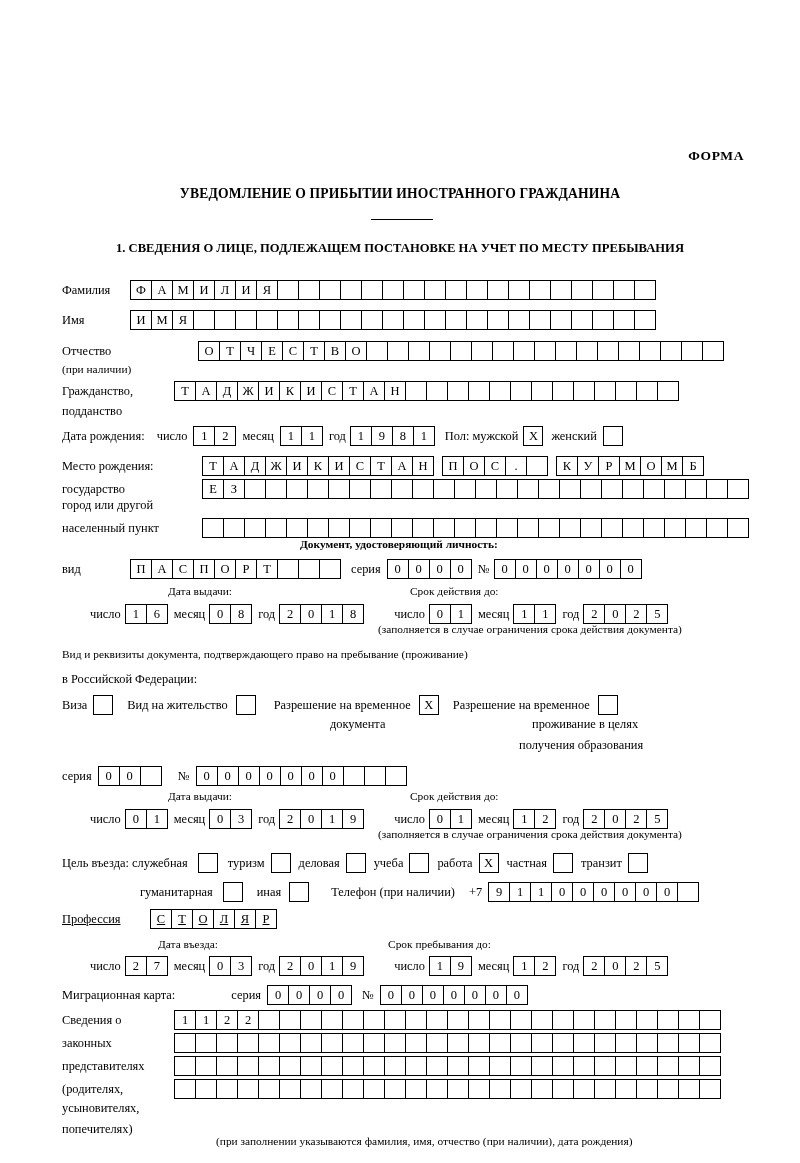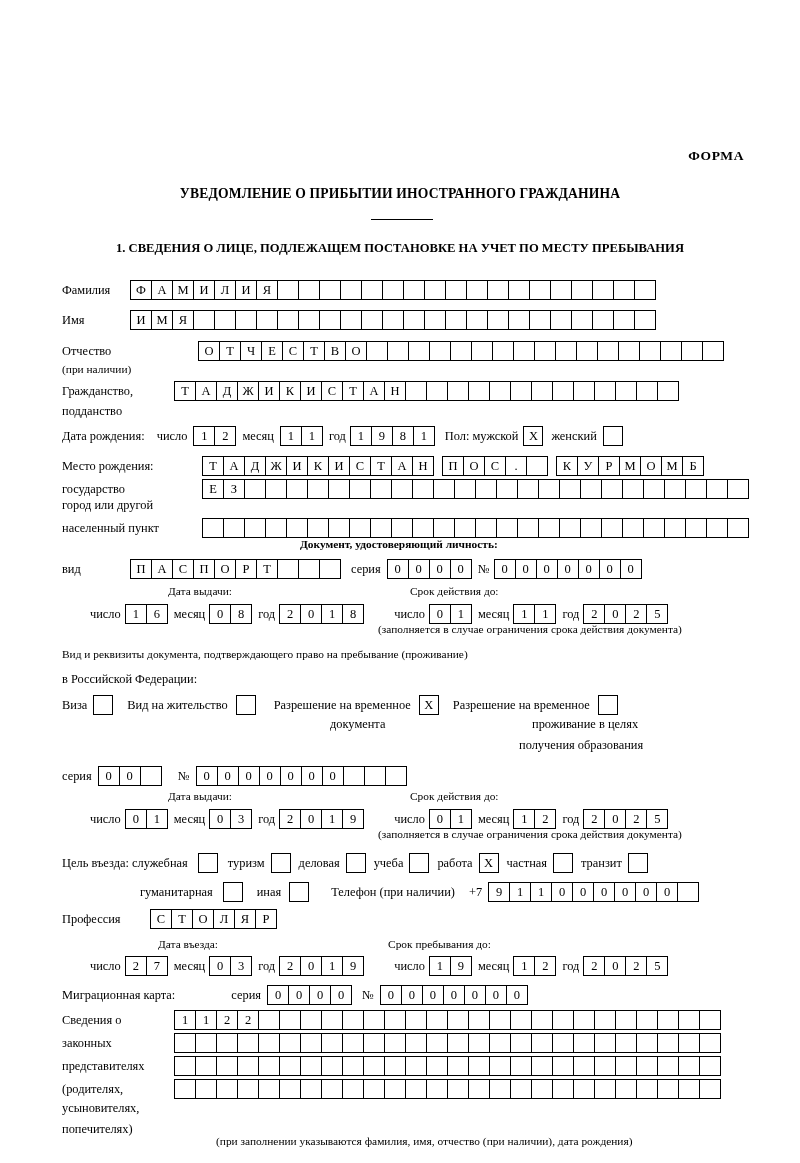--- a/index.html
+++ b/index.html
@@ -586,21 +586,21 @@
         <span class="cell">1</span>
         <span class="cell">0</span>
         <span class="cell">0</span>
         <span class="cell">0</span>
         <span class="cell">0</span>
         <span class="cell">0</span>
         <span class="cell">0</span>
         <span class="cell"></span>
       </span>
     </div>
-    <div class="row" style="left: 62px; top: 909px;">
+    <div class="row" style="left: 62px; top: 909px; text-decoration: underline;">
       <span class="lbl" style="width: 88px;">Профессия</span>
       <span class="cells">
         <span class="cell">С</span>
         <span class="cell">Т</span>
         <span class="cell">О</span>
         <span class="cell">Л</span>
         <span class="cell">Я</span>
         <span class="cell">Р</span>
       </span>
     </div>

